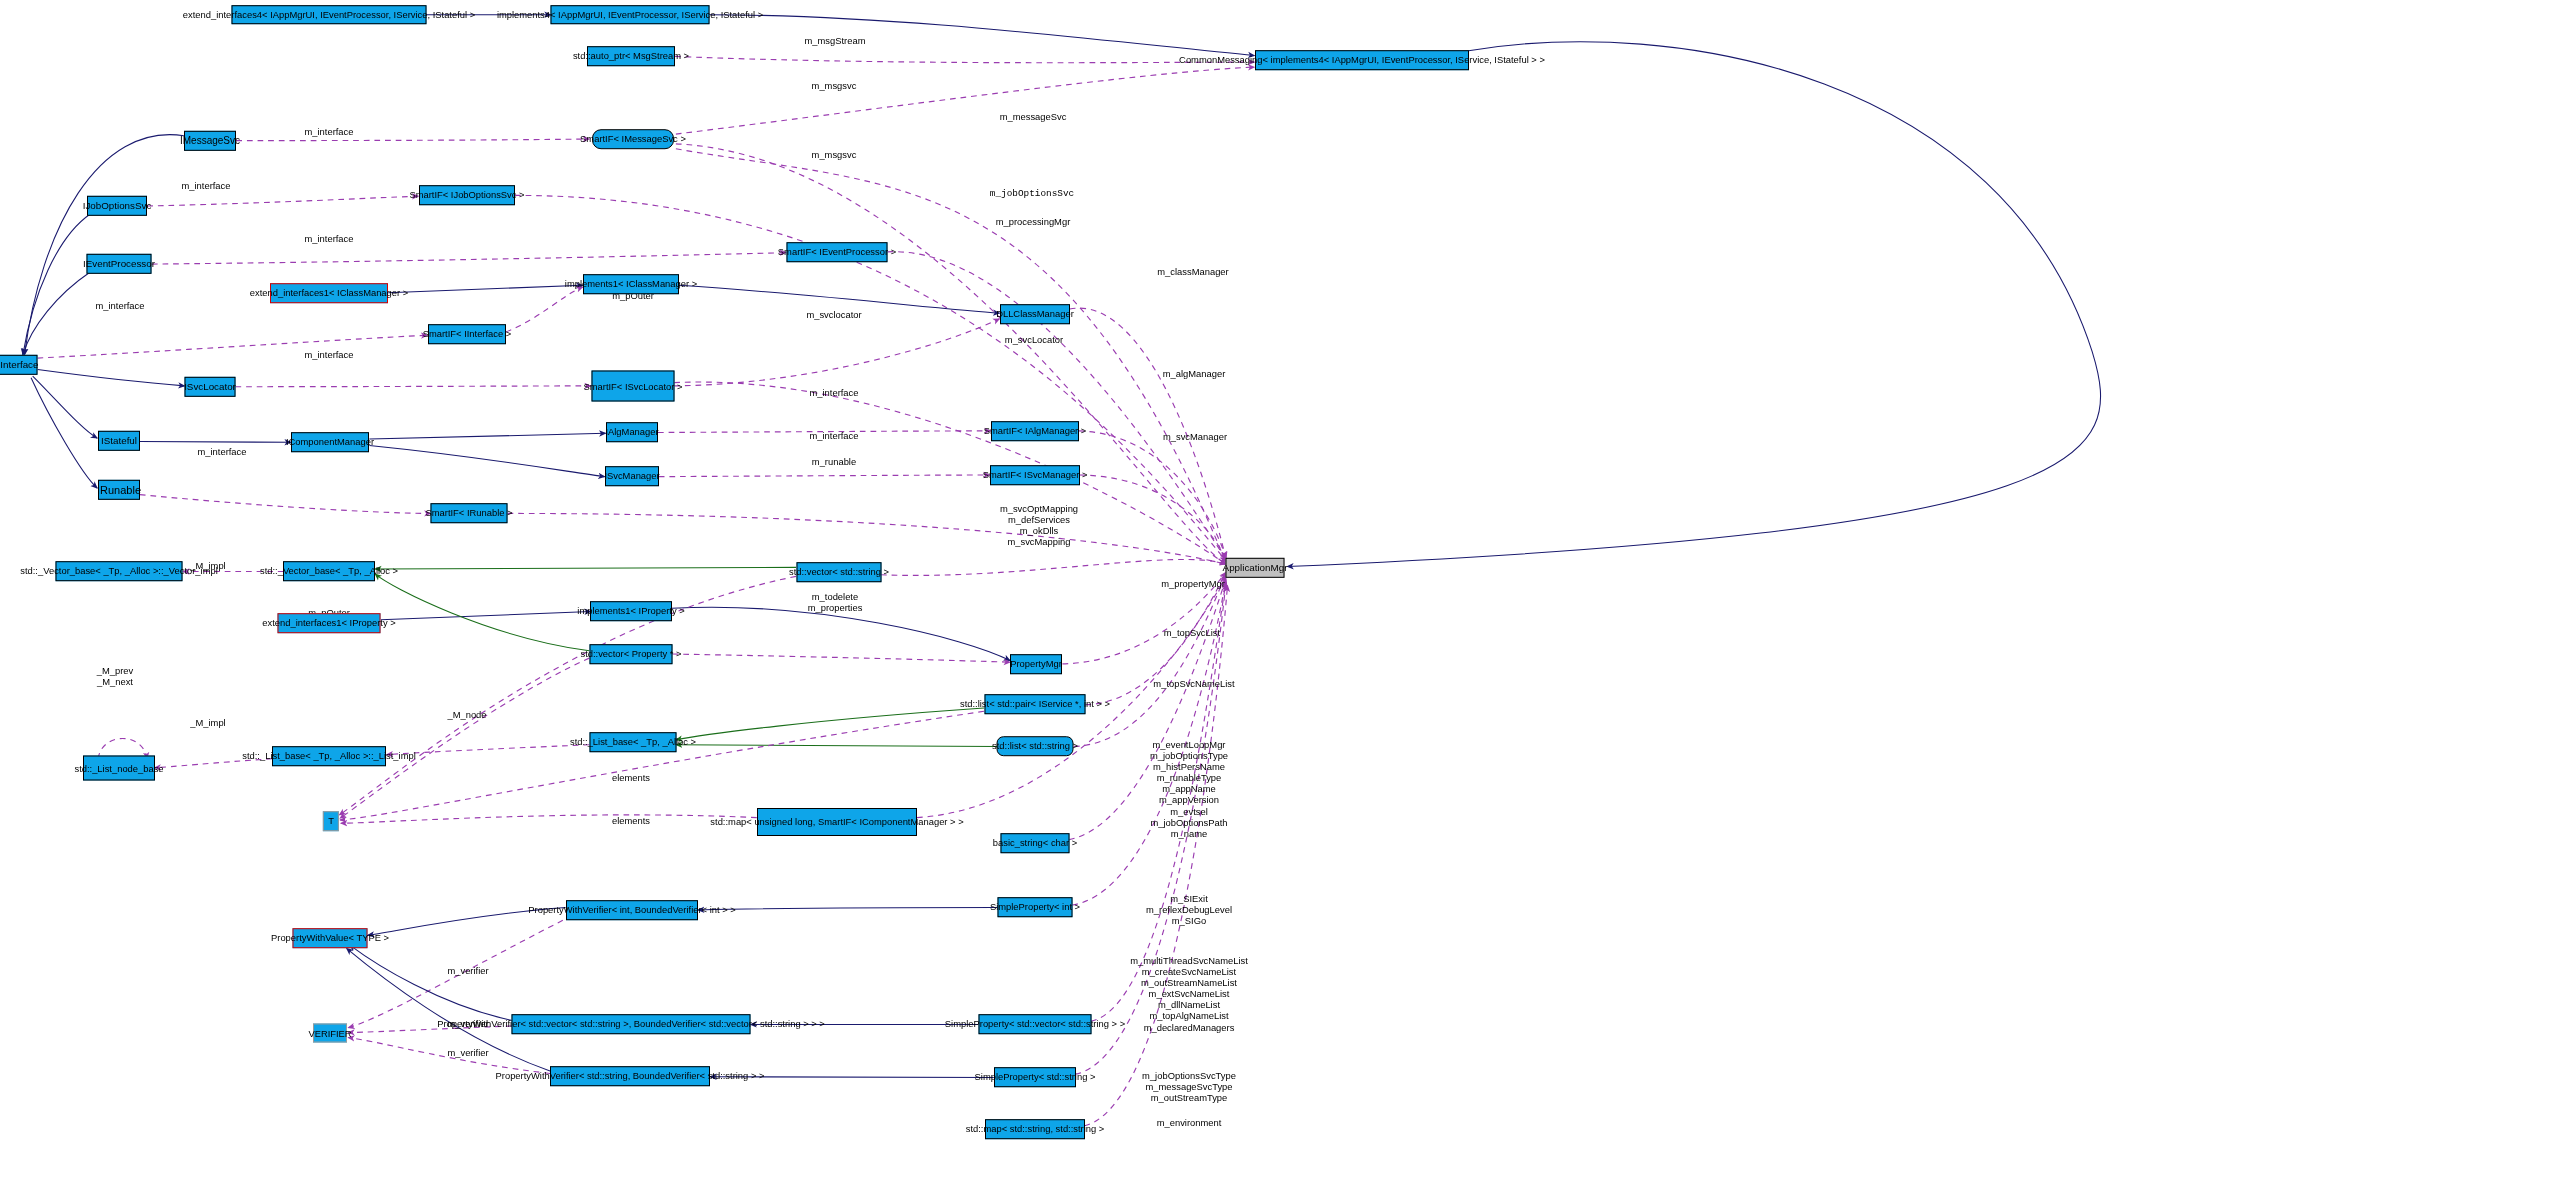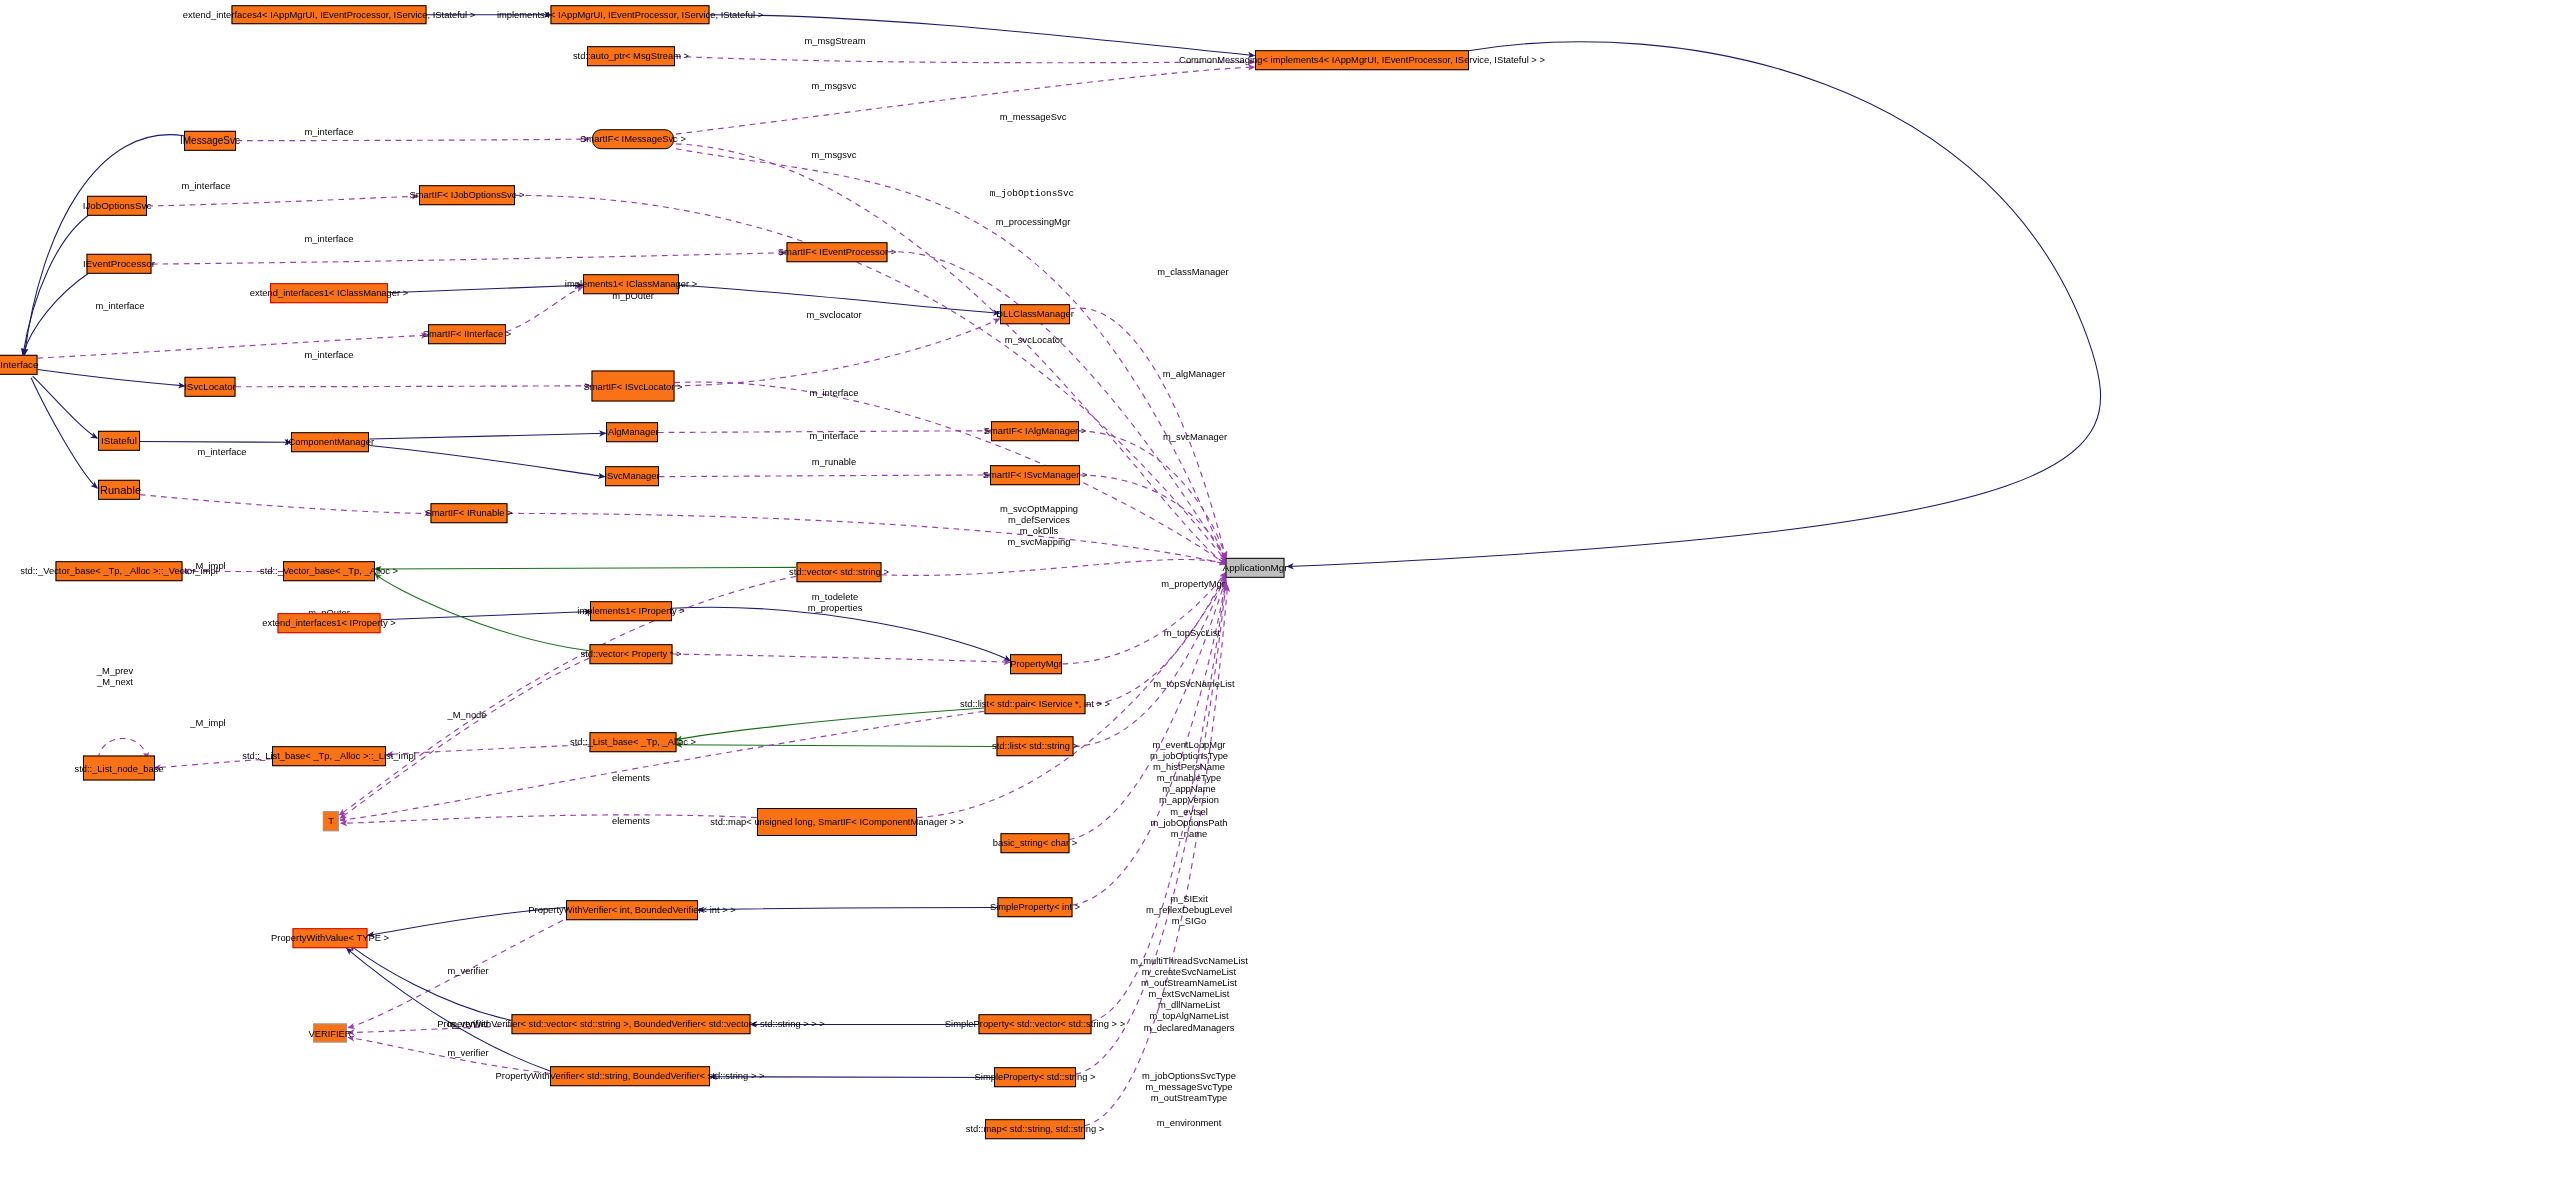--- a/index.html
+++ b/index.html
@@ -21,21 +21,21 @@
     left: 0;
     top: 0;
     width: 2576px;
     height: 1201px;
     pointer-events: none;
   }
   .node {
     position: absolute;
     box-sizing: border-box;
     border: 1.1px solid #000000;
-    background: #f97316;
+    background: #0ea5e9;
     color: #000000;
     display: flex;
     align-items: center;
     justify-content: center;
     white-space: nowrap;
     line-height: 1;
     padding: 0 4.9px;
     transform: translate(-50%, -50%);
     z-index: 5;
   }
@@ -177,21 +177,21 @@
     <div class="node" title="std::_Vector_base&lt; _Tp, _Alloc &gt;" style="left: 329px; top: 571px; width: 92px; height: 19.6px; font-size: 9.4px;">std::_Vector_base&lt; _Tp, _Alloc &gt;</div>
     <div class="node" title="std::vector&lt; std::string &gt;" style="left: 839px; top: 572px; width: 85px; height: 19.6px; font-size: 9.4px;">std::vector&lt; std::string &gt;</div>
     <div class="node red" title="extend_interfaces1&lt; IProperty &gt;" style="left: 329px; top: 623px; width: 103px; height: 19.6px; font-size: 9.4px;">extend_interfaces1&lt; IProperty &gt;</div>
     <div class="node" title="implements1&lt; IProperty &gt;" style="left: 631px; top: 611px; width: 82px; height: 19.6px; font-size: 9.4px;">implements1&lt; IProperty &gt;</div>
     <div class="node" title="std::vector&lt; Property * &gt;" style="left: 631px; top: 654px; width: 83px; height: 19.6px; font-size: 9.4px;">std::vector&lt; Property * &gt;</div>
     <div class="node" title="PropertyMgr" style="left: 1036px; top: 664px; width: 52px; height: 19.6px; font-size: 9.4px;">PropertyMgr</div>
     <div class="node" title="std::_List_node_base" style="left: 119px; top: 768px; width: 72px; height: 25px; font-size: 9.4px;">std::_List_node_base</div>
     <div class="node" title="std::_List_base&lt; _Tp, _Alloc &gt;::_List_impl" style="left: 329px; top: 756px; width: 114px; height: 19.6px; font-size: 9.4px;">std::_List_base&lt; _Tp, _Alloc &gt;::_List_impl</div>
     <div class="node" title="std::_List_base&lt; _Tp, _Alloc &gt;" style="left: 633px; top: 742px; width: 87px; height: 19.6px; font-size: 9.4px;">std::_List_base&lt; _Tp, _Alloc &gt;</div>
     <div class="node" title="std::list&lt; std::pair&lt; IService *, int &gt; &gt;" style="left: 1035px; top: 704px; width: 101px; height: 19.6px; font-size: 9.4px;">std::list&lt; std::pair&lt; IService *, int &gt; &gt;</div>
-    <div class="node" title="std::list&lt; std::string &gt;" style="left: 1035px; top: 746px; width: 77px; height: 19.6px; font-size: 9.4px;">std::list&lt; std::string &gt;</div>
+    <div class="node" title="std::list&lt; std::string &gt;" style="left: 1035px; top: 746px; width: 77px; height: 19.6px; font-size: 9.4px; border-radius: 7px;">std::list&lt; std::string &gt;</div>
     <div class="node gray-border" title="T" style="left: 331px; top: 821px; width: 16.3px; height: 19.6px; font-size: 9.4px;">T</div>
     <div class="node" title="std::map&lt; unsigned long, SmartIF&lt; IComponentManager &gt; &gt;" style="left: 837px; top: 822px; width: 160px; height: 28px; font-size: 9.4px;">std::map&lt; unsigned long, SmartIF&lt; IComponentManager &gt; &gt;</div>
     <div class="node" title="basic_string&lt; char &gt;" style="left: 1035px; top: 843px; width: 69px; height: 19.6px; font-size: 9.4px;">basic_string&lt; char &gt;</div>
     <div class="node" title="PropertyWithVerifier&lt; int, BoundedVerifier&lt; int &gt; &gt;" style="left: 632px; top: 910px; width: 132px; height: 19.6px; font-size: 9.4px;">PropertyWithVerifier&lt; int, BoundedVerifier&lt; int &gt; &gt;</div>
     <div class="node" title="SimpleProperty&lt; int &gt;" style="left: 1035px; top: 907px; width: 75px; height: 19.6px; font-size: 9.4px;">SimpleProperty&lt; int &gt;</div>
     <div class="node red" title="PropertyWithValue&lt; TYPE &gt;" style="left: 330px; top: 938px; width: 75px; height: 19.6px; font-size: 9.4px;">PropertyWithValue&lt; TYPE &gt;</div>
     <div class="node gray-border" title="VERIFIER" style="left: 330px; top: 1033px; width: 34px; height: 19px; font-size: 9.4px;">VERIFIER</div>
     <div class="node" title="PropertyWithVerifier&lt; std::vector&lt; std::string &gt;, BoundedVerifier&lt; std::vector&lt; std::string &gt; &gt; &gt;" style="left: 631px; top: 1024px; width: 239px; height: 19.6px; font-size: 9.4px;">PropertyWithVerifier&lt; std::vector&lt; std::string &gt;, BoundedVerifier&lt; std::vector&lt; std::string &gt; &gt; &gt;</div>
     <div class="node" title="SimpleProperty&lt; std::vector&lt; std::string &gt; &gt;" style="left: 1035px; top: 1024px; width: 113px; height: 19.6px; font-size: 9.4px;">SimpleProperty&lt; std::vector&lt; std::string &gt; &gt;</div>
     <div class="node" title="PropertyWithVerifier&lt; std::string, BoundedVerifier&lt; std::string &gt; &gt;" style="left: 630px; top: 1076px; width: 160px; height: 19.6px; font-size: 9.4px;">PropertyWithVerifier&lt; std::string, BoundedVerifier&lt; std::string &gt; &gt;</div>

